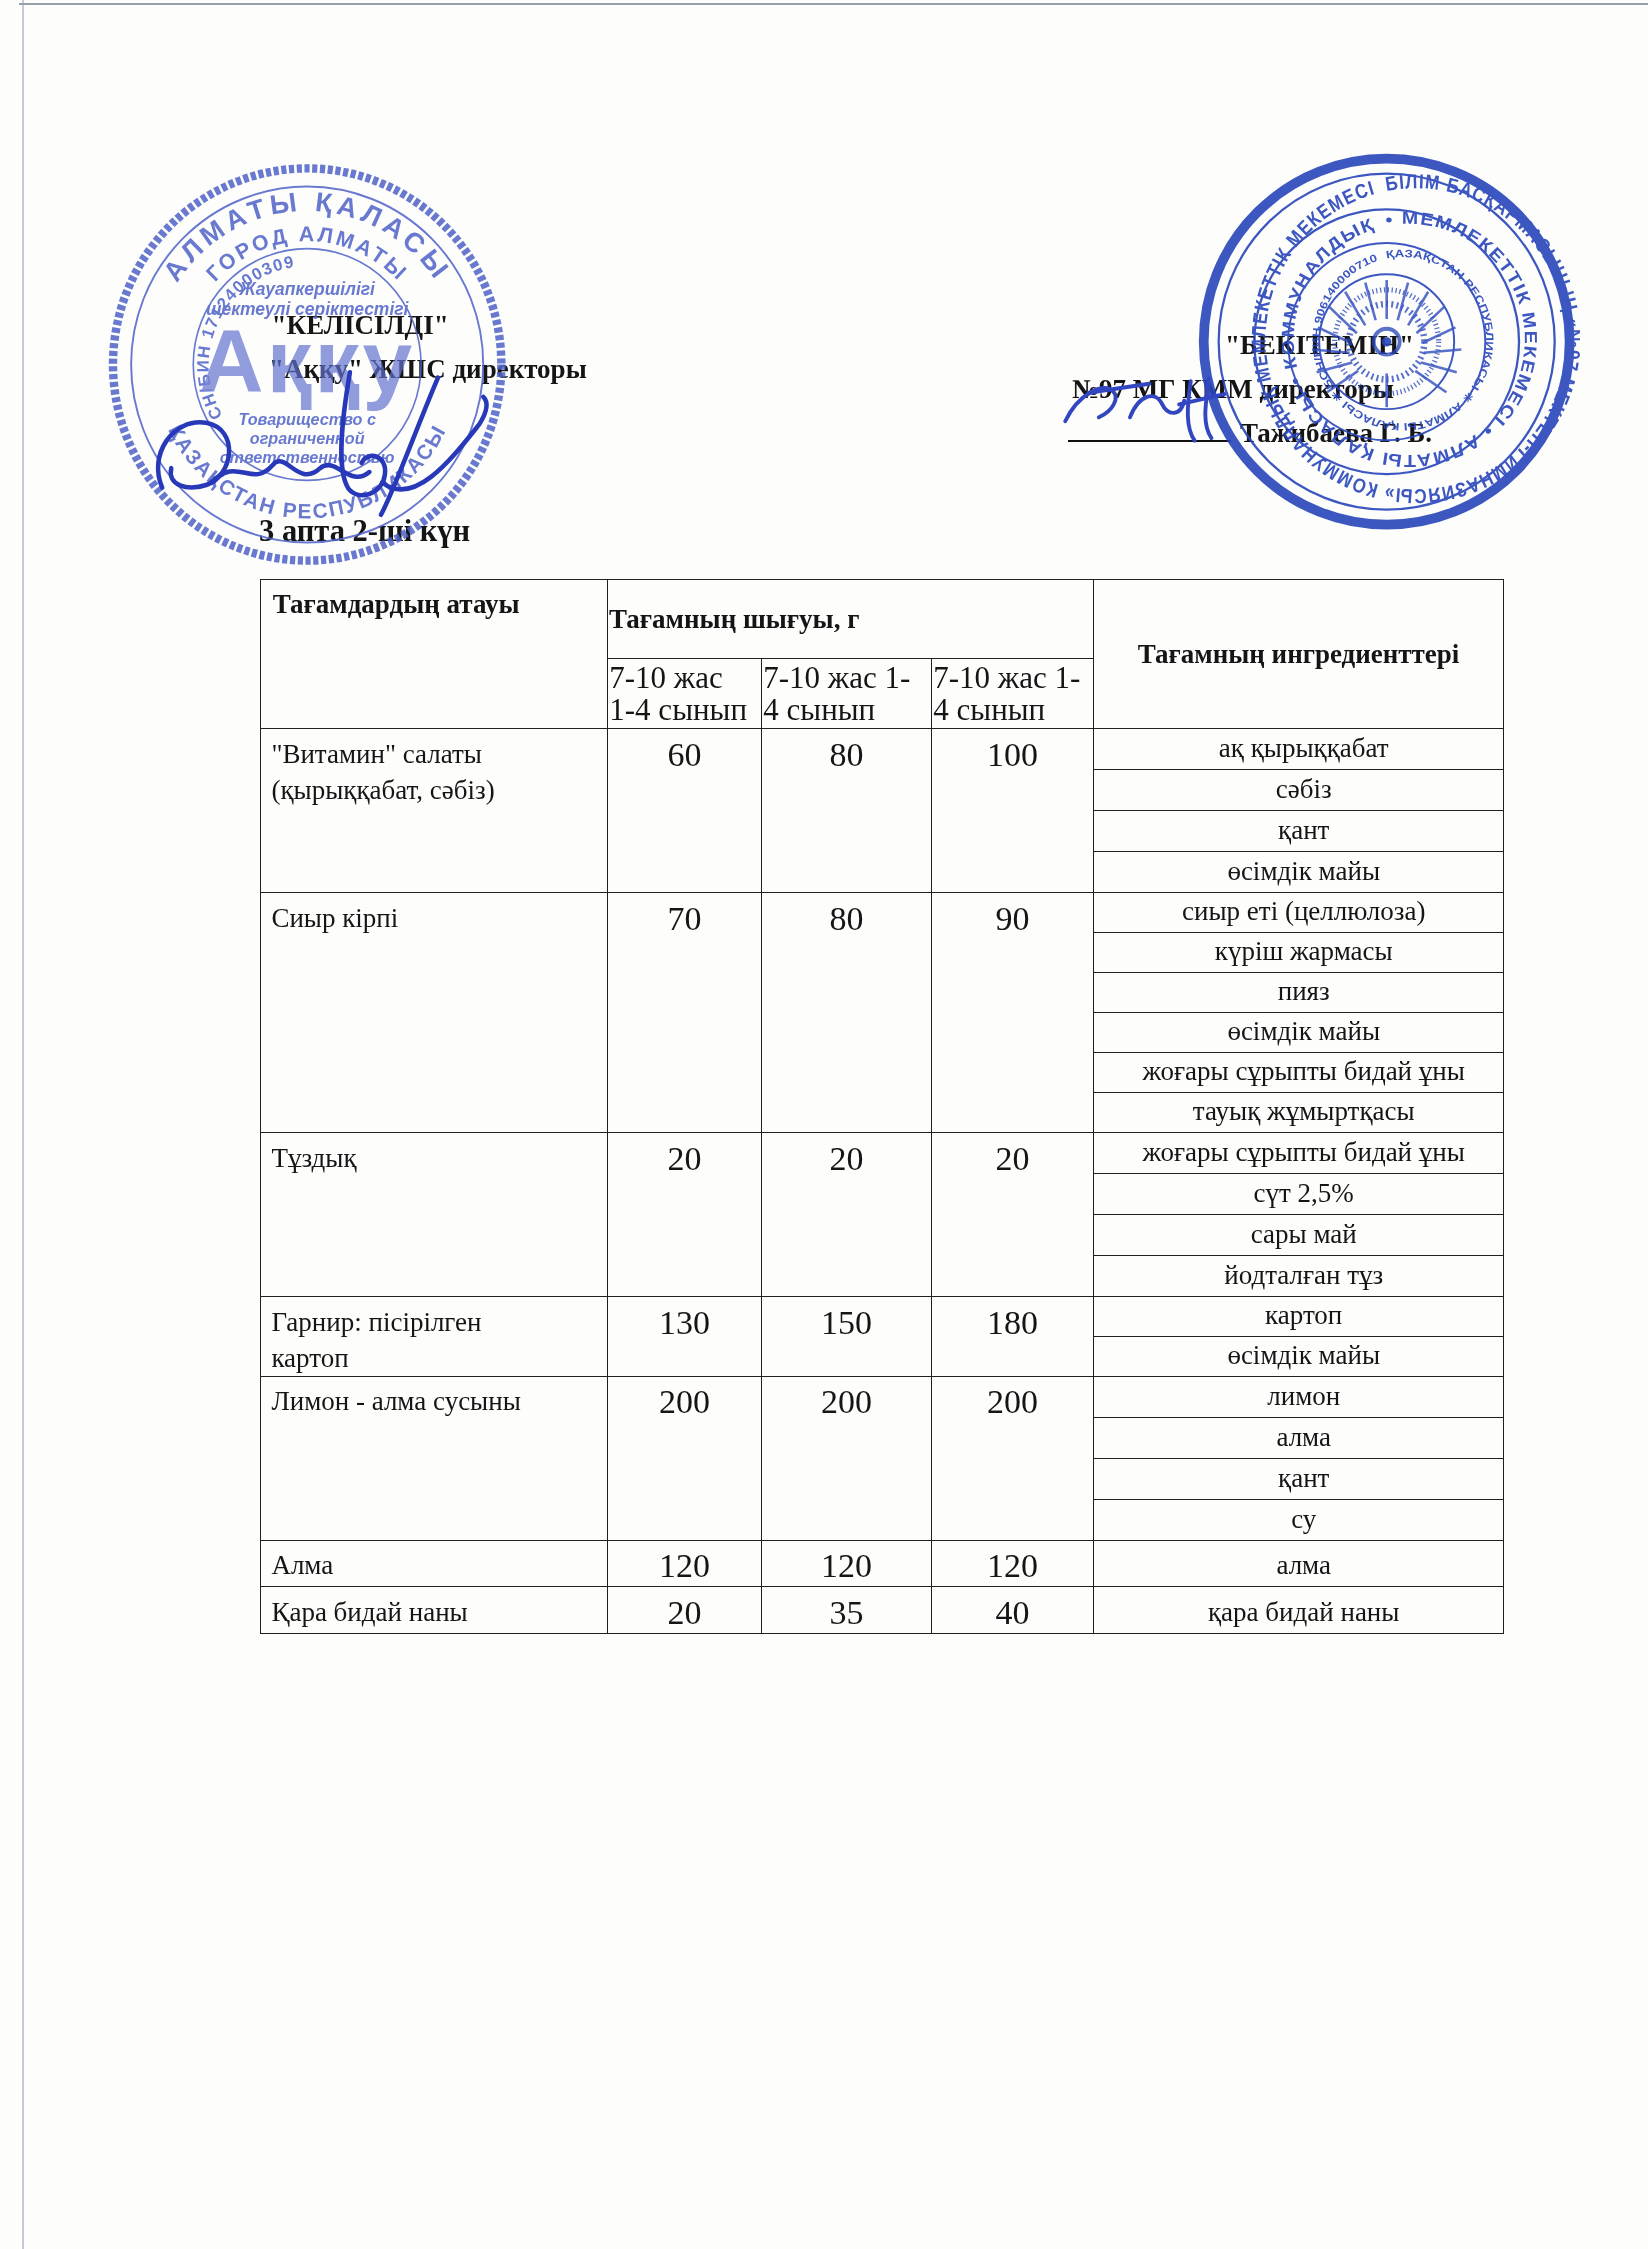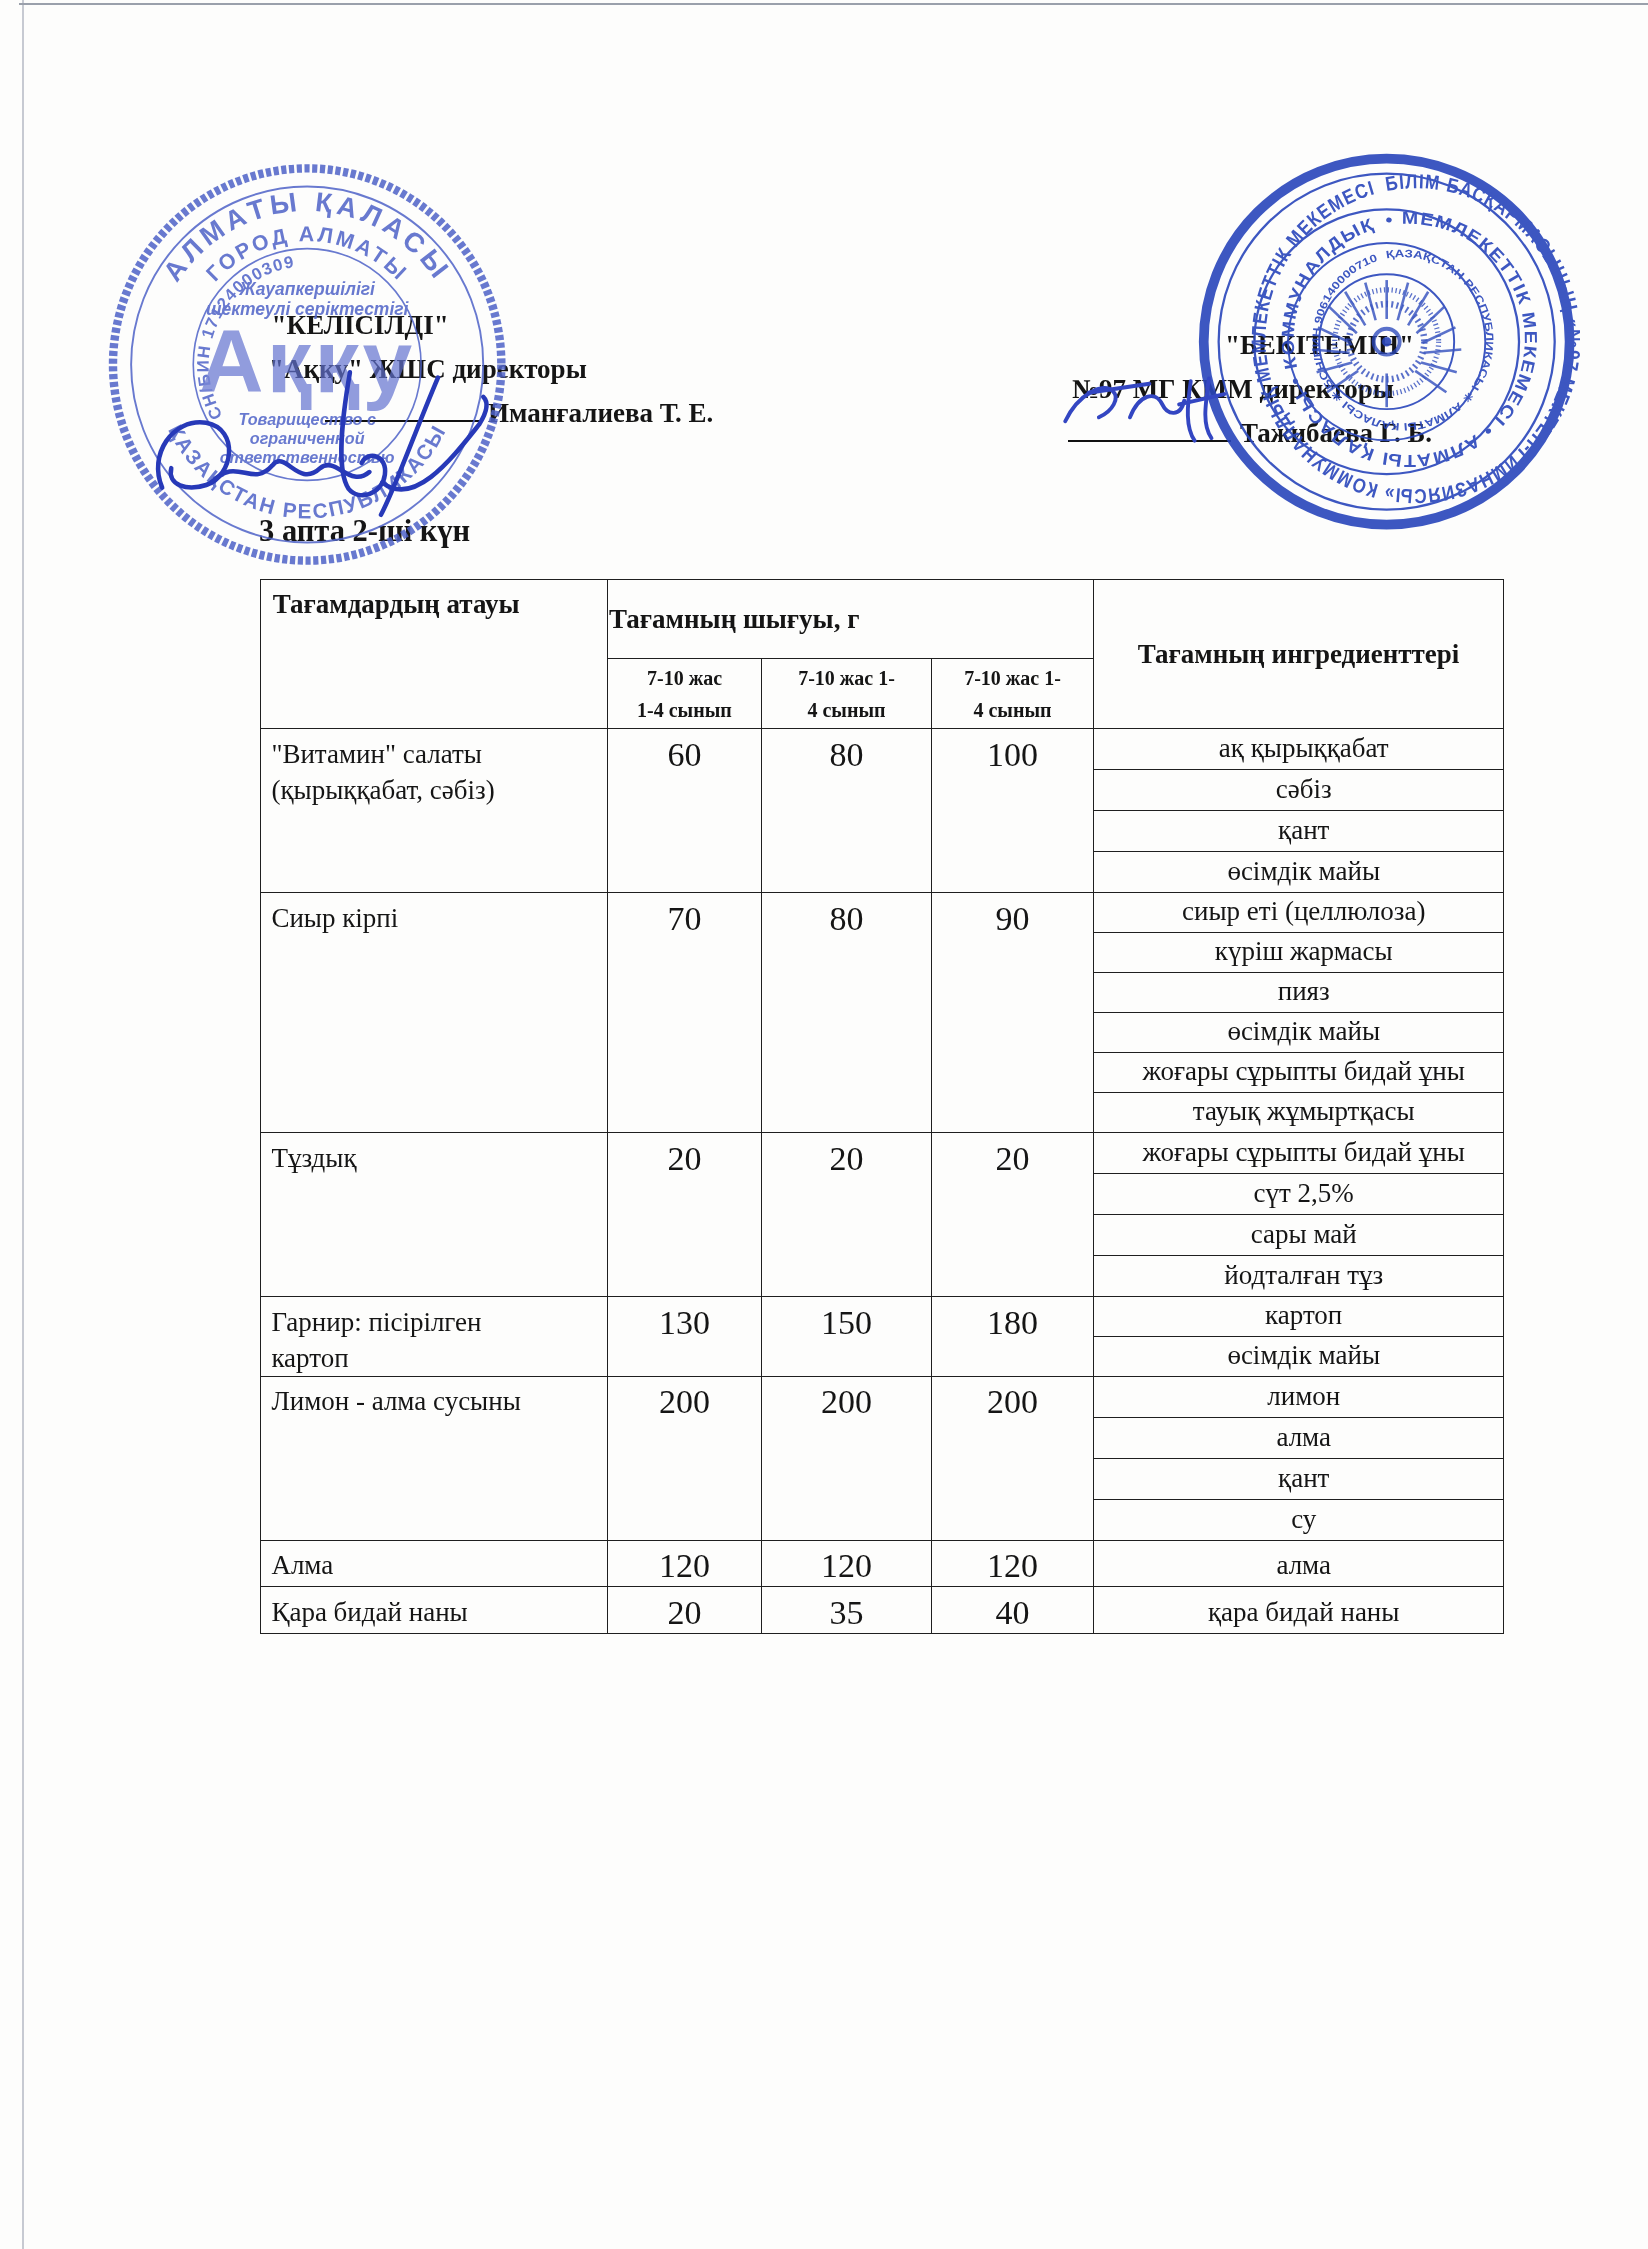--- a/index.html
+++ b/index.html
@@ -37,21 +37,21 @@
   table.menu td { border:1.9px solid #1f1f1f; overflow:hidden; }
   tr.h1 { height:79px; }
   tr.h2 { height:65px; }
   tr.sub { height:41px; }
   tr.sub6 { height:40px; }
   tr.single { height:39px; }
   td.hc { font-weight:bold; }
   td.name-h { vertical-align:top; text-align:left; padding:9px 6.5px 0 11.7px; }
   td.out-h  { vertical-align:middle; text-align:left; border-bottom-width:3.2px; }
   td.ing-h  { vertical-align:middle; text-align:center; }
-  td.hs { font-weight:bold; font-size:20px; text-align:center; vertical-align:middle; line-height:32px; padding:2.6px 1.3px; }
+  td.hs { font-weight:normal; font-size:31px; text-align:left; vertical-align:middle; line-height:32px; padding:2.6px 1.3px; }
   td.name { vertical-align:top; text-align:left; padding:6.5px 70px 0 10.4px; line-height:36px; }
   td.val  { vertical-align:top; text-align:center; padding-top:6.5px; font-size:34px; }
   td.ing  { vertical-align:bottom; text-align:center; padding:0 3.9px 5.2px 14.3px; }
 
   
   .stamp { position:absolute; z-index:4; }
   .stamp-left  { left:102px; top:157px; opacity:0.85; }
   .stamp-right { left:1194px; top:149px; opacity:0.9; }
   .sig { position:absolute; z-index:5; }
   .sig-left  { left:135px; top:358px; }
@@ -61,21 +61,20 @@
 </style>
 </head>
 <body>
 
 <div class="edge-left"></div>
 <div class="edge-top"></div>
 
 <div class="approval approval-left">
   <div class="l1-left">"КЕЛІСІЛДІ"</div>
   <div>"Аққу" ЖШС директоры</div>
-  <div><span class="sig-underline ul-left"></span><span>Иманғалиева Т. Е.</span></div>
 </div>
 
 <div class="approval approval-right">
   <div class="l1-right">"БЕКІТЕМІН"</div>
   <div class="l2-right">№97 МГ КММ директоры</div>
   <div><span class="sig-underline ul-right"></span><span>Тажибаева Г. Б.</span></div>
 </div>
 
 <div class="stamp stamp-left">
   <svg width="411" height="415" viewBox="0 0 635 640" class="st-sans">

